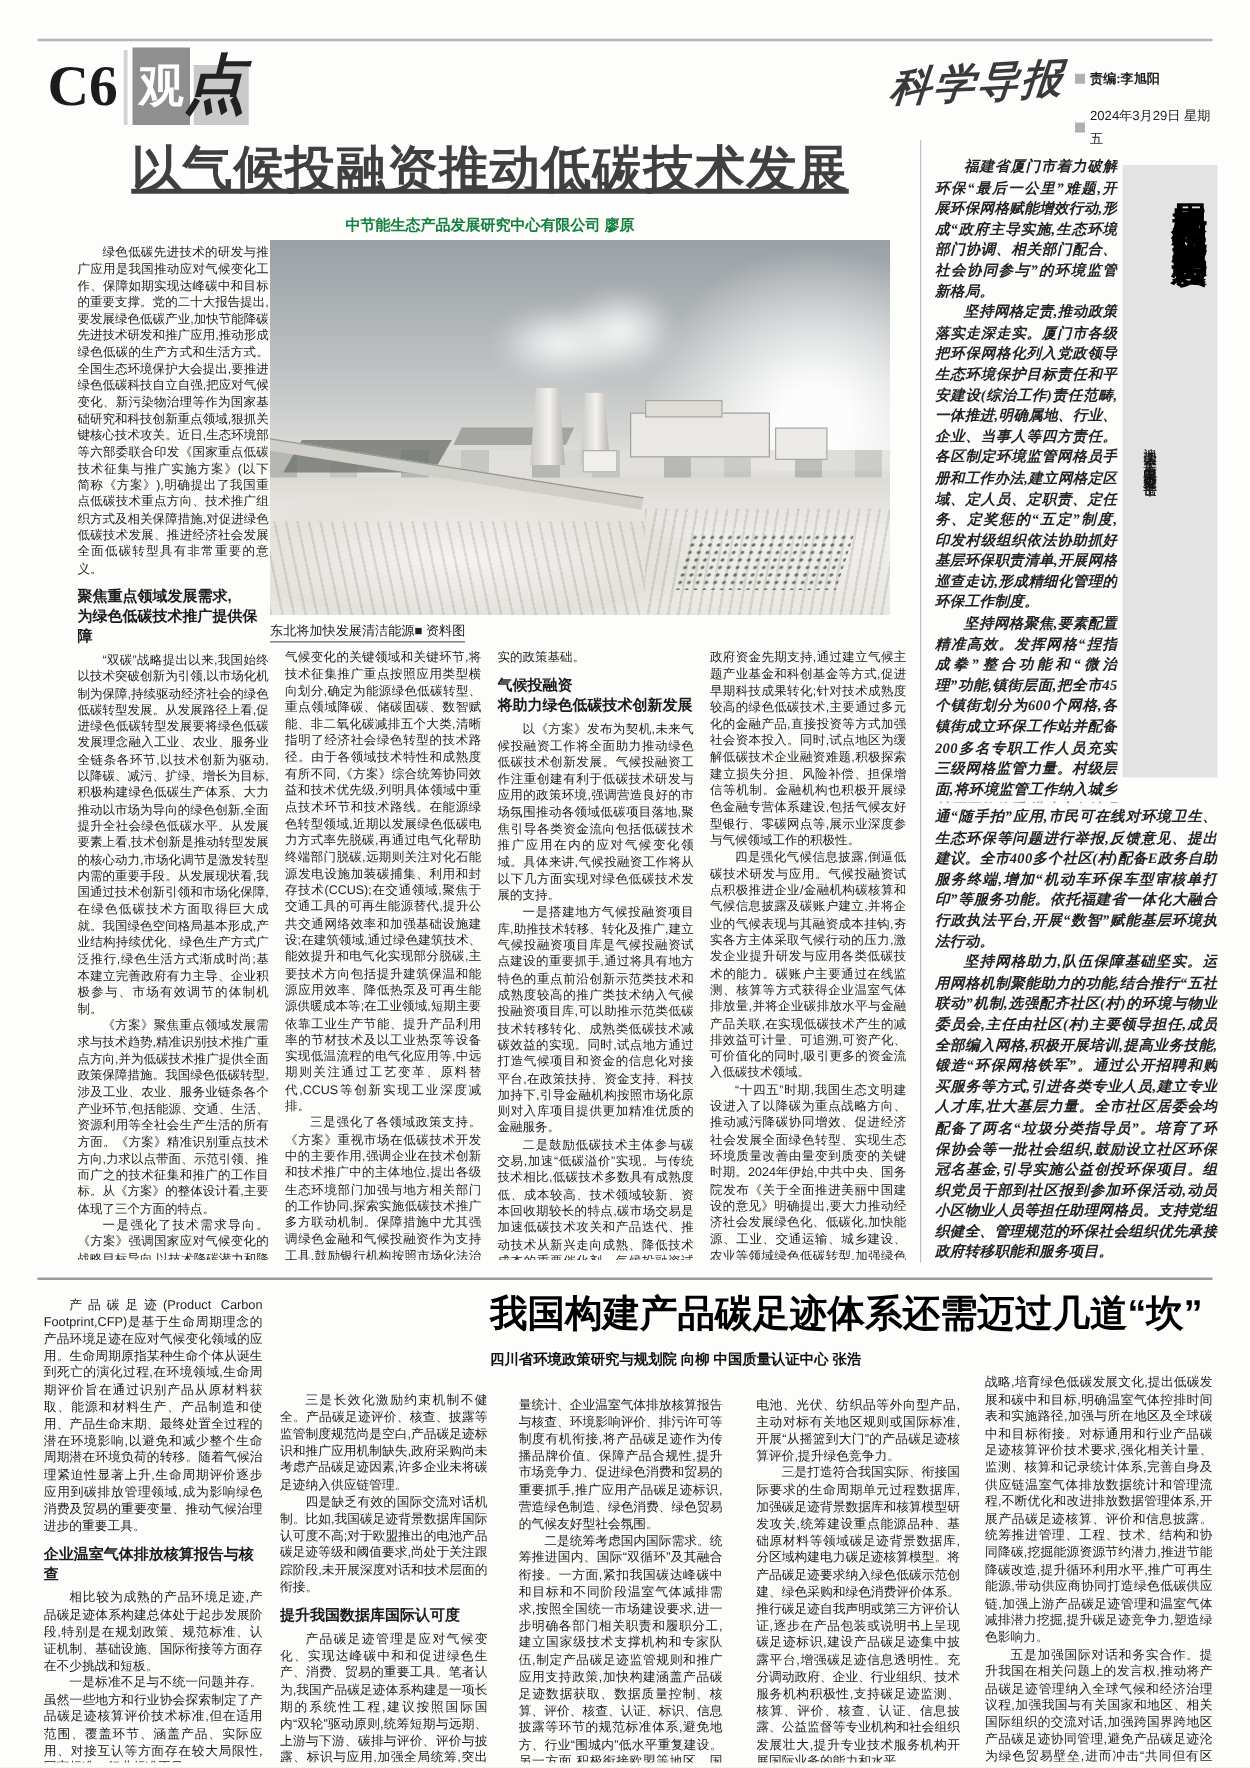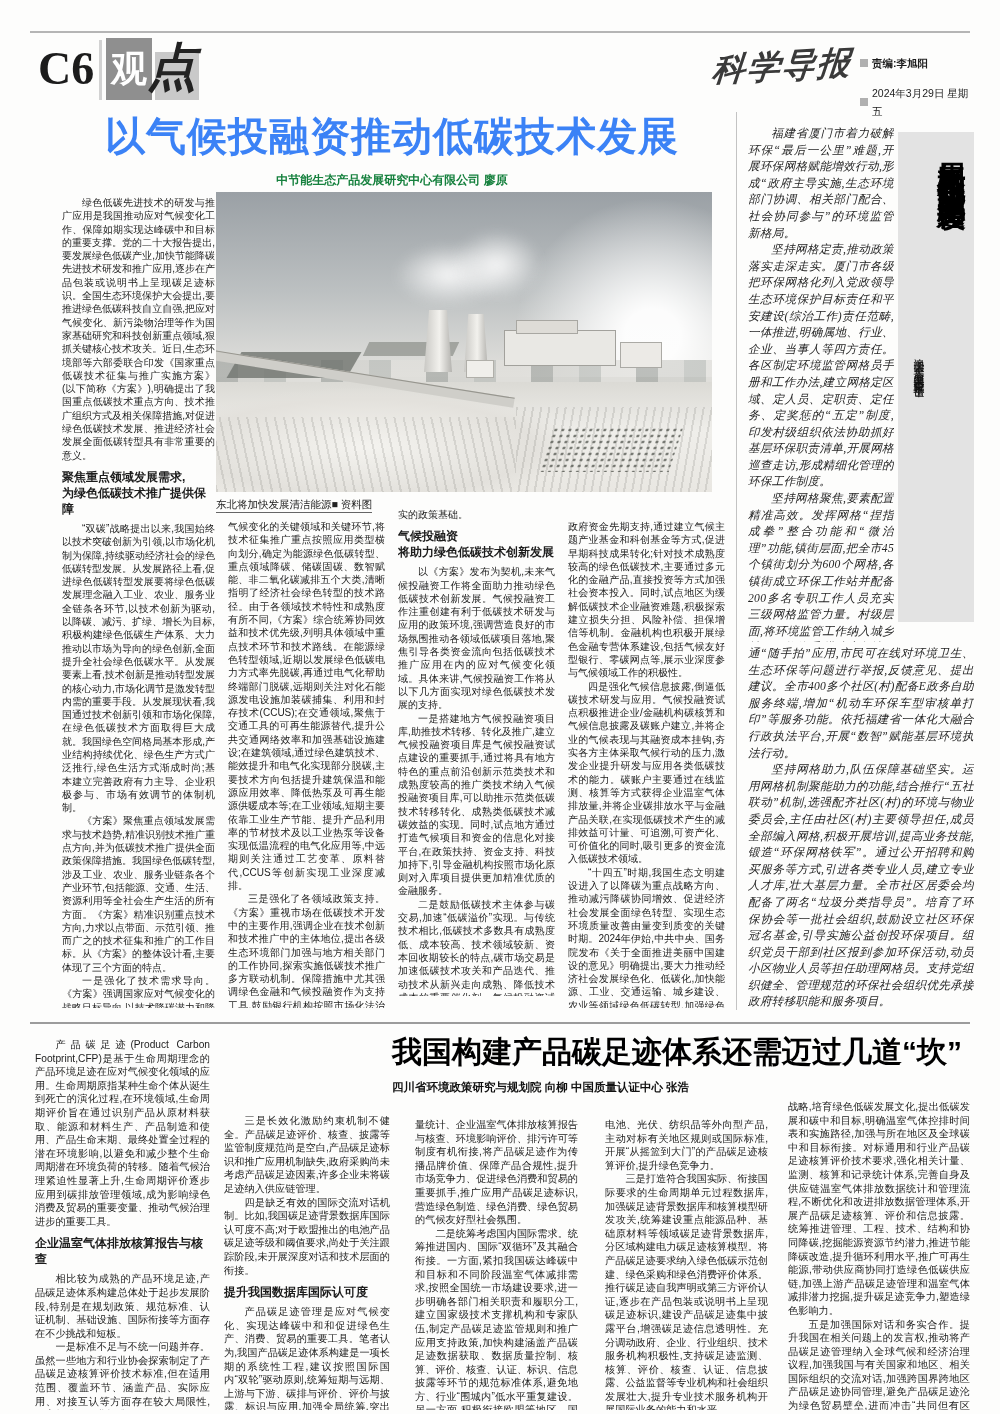--- a/index.html
+++ b/index.html
@@ -16,29 +16,29 @@
   .dian-char{position:absolute;left:-8px;top:-18px;font-family:"Liberation Serif",serif;font-style:italic;
              font-size:50px;font-weight:700;color:#222;}
   .masthead{left:712px;top:44px;width:150px;font-family:"Liberation Serif",serif;font-style:italic;
             font-weight:700;font-size:33px;transform:rotate(-3deg) skewX(-8deg);color:#3a3a3a;letter-spacing:2px;}
   .hdr-info{left:860px;top:42px;width:112px;font-size:10.5px;line-height:18px;}
   .hdr-info .row{display:flex;align-items:center;margin-top:12px;}
   .sq{width:8px;height:8px;background:#b0b0b0;margin-right:4px;flex:0 0 auto;}
   .hdr-ed{font-weight:700;}
   
   .m-headline{left:62px;top:110px;width:660px;text-align:center;font-size:40px;font-weight:900;
-              letter-spacing:1px;line-height:52px;color:#3b82f6;}
+              letter-spacing:1px;line-height:52px;color:#404040;text-decoration:underline;}
   .m-byline{left:62px;top:172px;width:660px;text-align:center;font-size:12px;font-weight:700;color:#15803d;}
   .col{overflow:hidden;}
   .para{margin:0;font-size:10px;line-height:13.3px;text-align:justify;text-indent:2em;}
   .cont{text-indent:0;}
   .subhead{margin:7px 0 5px;font-size:12px;font-weight:700;line-height:16px;white-space:pre-line;text-indent:0;}
   .m-col1{left:62px;top:196px;width:153px;height:812px;}
   .m-col2{left:228px;top:520px;width:157px;height:488px;}
-  .m-col3{left:398px;top:508px;width:157px;height:488px;}
+  .m-col3{left:398px;top:520px;width:157px;height:488px;}
   .m-col4{left:568px;top:520px;width:157px;height:488px;}
   
   .photo{left:216px;top:192px;width:496px;height:300px;overflow:hidden;background:#dcdcd8;}
   .photo *{position:absolute;}
   .p-sky{left:0;top:0;width:100%;height:185px;
          background:radial-gradient(circle at 88% 78%, rgba(255,255,255,.95) 0 6%, rgba(255,255,255,0) 30%),
                     linear-gradient(180deg,#9aa0a5 0%,#bdc1c2 55%,#e3e2de 100%);}
   .p-horizon{left:0;top:168px;width:100%;height:26px;opacity:.75;
          background:repeating-linear-gradient(90deg,#a7aaa6 0 22px,#d3d3cf 22px 48px,#bcbfbb 48px 70px,#e0dfdb 70px 105px);}
   .p-ground{left:0;top:190px;width:100%;height:110px;
@@ -63,21 +63,21 @@
   .p-bld2{left:300px;top:128px;width:60px;height:12px;background:#dedcd7;border:1px solid #a8a7a2;}
   .p-bld3{left:404px;top:150px;width:40px;height:24px;background:#eceae6;border:1px solid #abaaa5;}
   .p-bld4{left:250px;top:168px;width:26px;height:16px;background:#f0efeb;border:1px solid #b0afa9;}
   .smoke{filter:blur(6px);background:radial-gradient(closest-side,rgba(252,252,252,.95),rgba(252,252,252,0));}
   .s1{left:178px;top:52px;width:110px;height:62px;}
   .s2{left:236px;top:38px;width:90px;height:70px;}
   .caption{left:216px;top:498px;width:496px;text-align:left;font-size:10.5px;color:#222;}
   .caption span{border-bottom:1px solid #666;padding-bottom:2px;}
   
   .sb-rule{left:736px;top:112px;width:1px;height:898px;background:#c3c3c3;}
-  .kai{font-family:"Liberation Serif",serif;font-style:italic;color:#242424;}
+  .kai{font-family:"Liberation Serif",serif;font-style:italic;color:#242424;font-weight:bold;}
   .kai .para{font-size:11.6px;line-height:16.6px;letter-spacing:.3px;}
   .sb-narrow{left:748px;top:126px;width:146px;height:516px;}
   .sb-wide{left:748px;top:646px;width:226px;height:362px;}
   .sb-box{left:898px;top:132px;width:76px;height:490px;background:#e3e3e3;}
   .sb-title{position:absolute;right:4px;top:8px;height:478px;writing-mode:vertical-rl;
             font-size:28px;font-weight:800;letter-spacing:2px;color:#000;font-family:"Liberation Sans",sans-serif;}
   .sb-authors{position:absolute;right:48px;top:218px;height:266px;writing-mode:vertical-rl;
             font-size:11px;letter-spacing:1px;color:#111;font-family:"Liberation Serif",serif;}
   
   .bt-rule{left:30px;top:1022px;width:940px;height:2px;background:#9c9c9c;}
@@ -114,21 +114,21 @@
     <div class="row">
       <span class="sq"></span>
       <span>2024年3月29日  星期五</span>
     </div>
   </div>
 
   <div class="abs m-headline">以气候投融资推动低碳技术发展</div>
   <div class="abs m-byline">中节能生态产品发展研究中心有限公司  廖原</div>
 
   <div class="abs col m-col1">
-      <p class="para">绿色低碳先进技术的研发与推广应用是我国推动应对气候变化工作、保障如期实现达峰碳中和目标的重要支撑。党的二十大报告提出,要发展绿色低碳产业,加快节能降碳先进技术研发和推广应用,逐步在产品包装或说明书上呈现碳足迹标识。全国生态环境保护大会提出,要推进绿色低碳科技自立自强,把应对气候变化、新污染物治理等作为国家基础研究和科技创新重点领域,狠抓关键核心技术攻关。近日,生态环境部等六部委联合印发《国家重点低碳技术征集与推广实施方案》(以下简称《方案》),明确提出了我国重点低碳技术重点方向、技术推广组织方式及相关保障措施,对促进绿色低碳技术发展、推进经济社会发展全面低碳转型具有非常重要的意义。</p>
+      <p class="para">绿色低碳先进技术的研发与推广应用是我国推动应对气候变化工作、保障如期实现达峰碳中和目标的重要支撑。党的二十大报告提出,要发展绿色低碳产业,加快节能降碳先进技术研发和推广应用,推动形成绿色低碳的生产方式和生活方式。全国生态环境保护大会提出,要推进绿色低碳科技自立自强,把应对气候变化、新污染物治理等作为国家基础研究和科技创新重点领域,狠抓关键核心技术攻关。近日,生态环境部等六部委联合印发《国家重点低碳技术征集与推广实施方案》(以下简称《方案》),明确提出了我国重点低碳技术重点方向、技术推广组织方式及相关保障措施,对促进绿色低碳技术发展、推进经济社会发展全面低碳转型具有非常重要的意义。</p>
       <h3 class="subhead">聚焦重点领域发展需求,
 为绿色低碳技术推广提供保障</h3>
       <p class="para">“双碳”战略提出以来,我国始终以技术突破创新为引领,以市场化机制为保障,持续驱动经济社会的绿色低碳转型发展。从发展路径上看,促进绿色低碳转型发展要将绿色低碳发展理念融入工业、农业、服务业全链条各环节,以技术创新为驱动,以降碳、减污、扩绿、增长为目标,积极构建绿色低碳生产体系、大力推动以市场为导向的绿色创新,全面提升全社会绿色低碳水平。从发展要素上看,技术创新是推动转型发展的核心动力,市场化调节是激发转型内需的重要手段。从发展现状看,我国通过技术创新引领和市场化保障,在绿色低碳技术方面取得巨大成就。我国绿色空间格局基本形成,产业结构持续优化、绿色生产方式广泛推行,绿色生活方式渐成时尚;基本建立完善政府有力主导、企业积极参与、市场有效调节的体制机制。</p>
       <p class="para">《方案》聚焦重点领域发展需求与技术趋势,精准识别技术推广重点方向,并为低碳技术推广提供全面政策保障措施。我国绿色低碳转型,涉及工业、农业、服务业链条各个产业环节,包括能源、交通、生活、资源利用等全社会生产生活的所有方面。《方案》精准识别重点技术方向,力求以点带面、示范引领、推而广之的技术征集和推广的工作目标。从《方案》的整体设计看,主要体现了三个方面的特点。</p>
       <p class="para">一是强化了技术需求导向。《方案》强调国家应对气候变化的战略目标导向,以技术降碳潜力和降碳效果为考量要素,根据技术的先进性和成熟度纵向切分为具有高降碳潜力、代表科技创新方向的示范类技术和降碳效果显著、适合规模化应用的推广类技术两个类型。从国家急迫需求和长远需求两个工作实际出发,既关注战略性、前沿性的示范性绿色低碳技术需求,又同时侧重应急的、现实性的绿色低碳技术推广需求、最大化提升技术研发和利用资源使用效率。形成推广类技术“铺天盖地”、示范类技术“顶天立地”的发展格局,激发绿色低碳技术创新活力。</p>
     </div>
 
   <div class="abs photo">
     <div class="p-sky"></div>
     <div class="p-horizon"></div>

